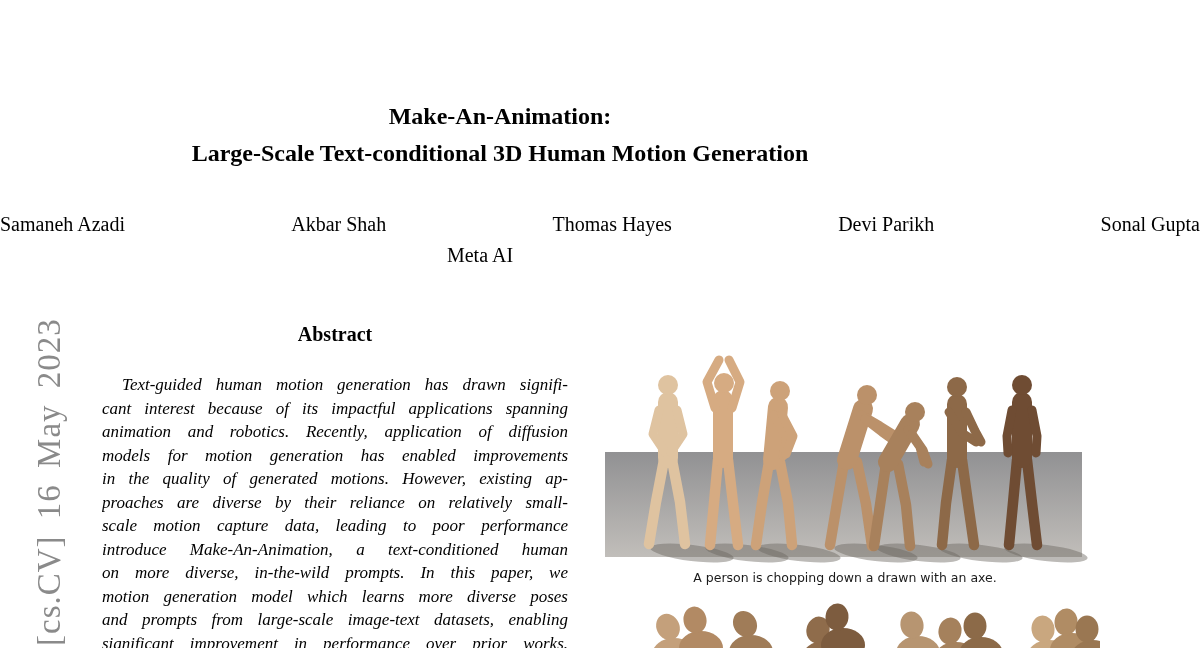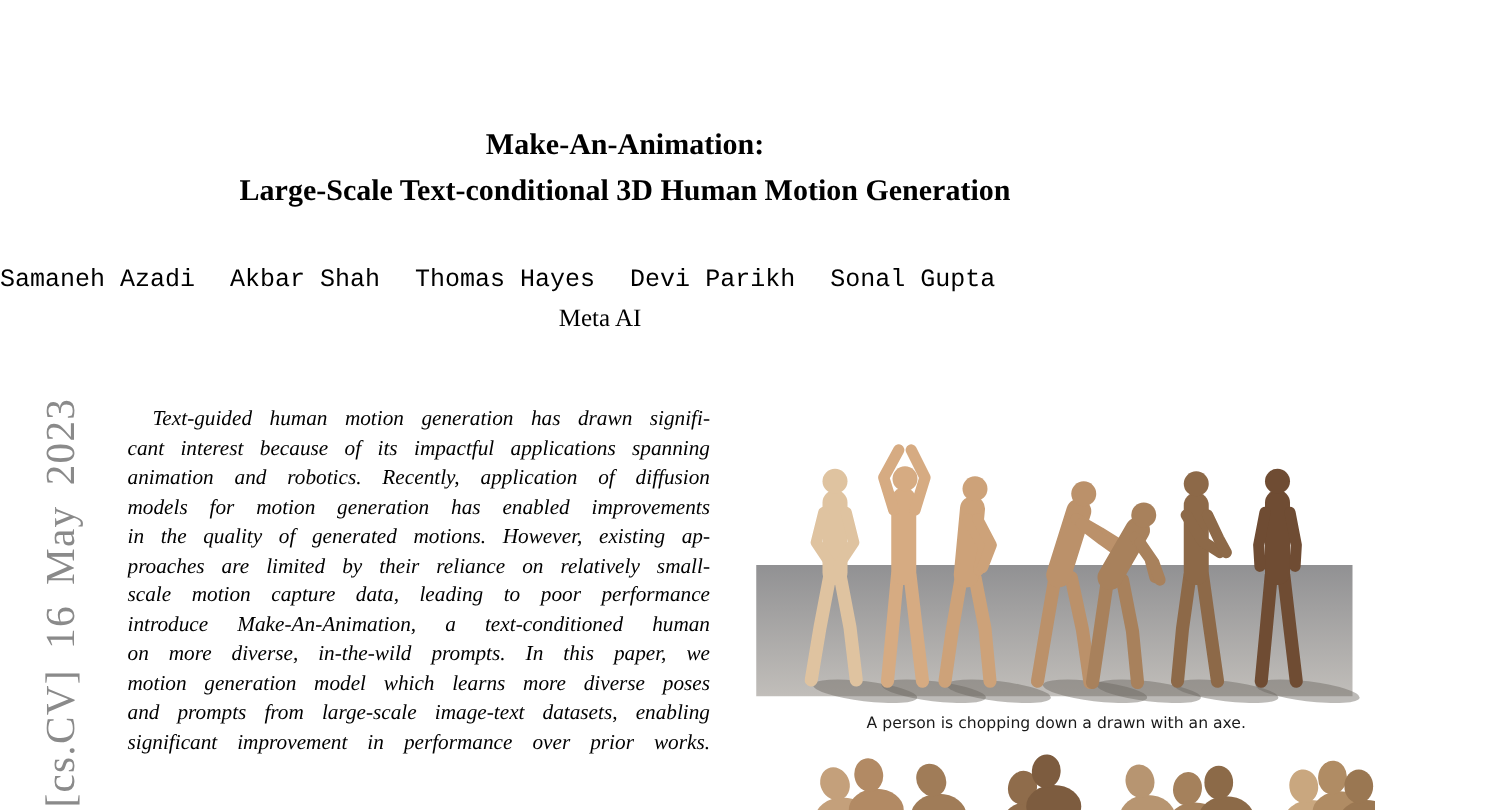--- a/index.html
+++ b/index.html
@@ -10,21 +10,21 @@
   .arxiv-stamp{position:absolute;left:26px;top:646px;transform:rotate(-90deg);
     transform-origin:0 0;white-space:nowrap;font-size:33px;line-height:46px;
     letter-spacing:1px;word-spacing:7px;color:#8a8a8a;}
 
   
   .title-block{position:absolute;left:0;top:98px;width:1000px;text-align:center;
     font-weight:bold;font-size:24px;line-height:37px;}
 
   
   .authors-row{position:absolute;left:0;top:213px;width:1200px;display:flex;
-    justify-content:flex-start;gap:28px;font-size:20px;font-family:Liberation Mono, monospace;}
+    justify-content:space-between;gap:28px;font-size:20px;}
   .affiliation{position:absolute;left:0;top:244px;width:960px;text-align:center;font-size:20px;}
 
   
   .abstract{position:absolute;left:102px;top:323px;width:466px;}
   .abstract-heading{text-align:center;font-weight:bold;font-size:20px;margin:0 0 27px 0;}
   .abstract-text{font-style:italic;font-size:17px;}
   .abs-line{height:23.5px;line-height:23.5px;text-align:justify;text-align-last:justify;
     overflow:hidden;white-space:normal;}
   .abs-line:first-child{text-indent:20px;}
 
@@ -49,27 +49,28 @@
   <div class="authors-row">
       <span>Samaneh Azadi</span>
       <span>Akbar Shah</span>
       <span>Thomas Hayes</span>
       <span>Devi Parikh</span>
       <span>Sonal Gupta</span>
     </div>
   <div class="affiliation">Meta AI</div>
 
   <div class="abstract">
+    <div class="abstract-heading">Abstract</div>
     <div class="abstract-text">
         <div class="abs-line">Text-guided human motion generation has drawn signifi-</div>
         <div class="abs-line">cant interest because of its impactful applications spanning</div>
         <div class="abs-line">animation and robotics. Recently, application of diffusion</div>
         <div class="abs-line">models for motion generation has enabled improvements</div>
         <div class="abs-line">in the quality of generated motions. However, existing ap-</div>
-        <div class="abs-line">proaches are limited by their reliance on relatively small-</div>
+        <div class="abs-line">proaches are diverse by their reliance on relatively small-</div>
         <div class="abs-line">scale motion capture data, leading to poor performance</div>
         <div class="abs-line">introduce Make-An-Animation, a text-conditioned human</div>
         <div class="abs-line">on more diverse, in-the-wild prompts. In this paper, we</div>
         <div class="abs-line">motion generation model which learns more diverse poses</div>
         <div class="abs-line">and prompts from large-scale image-text datasets, enabling</div>
         <div class="abs-line">significant improvement in performance over prior works.</div>
       </div>
   </div>
 
   <svg class="fig1-svg" viewBox="0 0 510 225" xmlns="http://www.w3.org/2000/svg">

